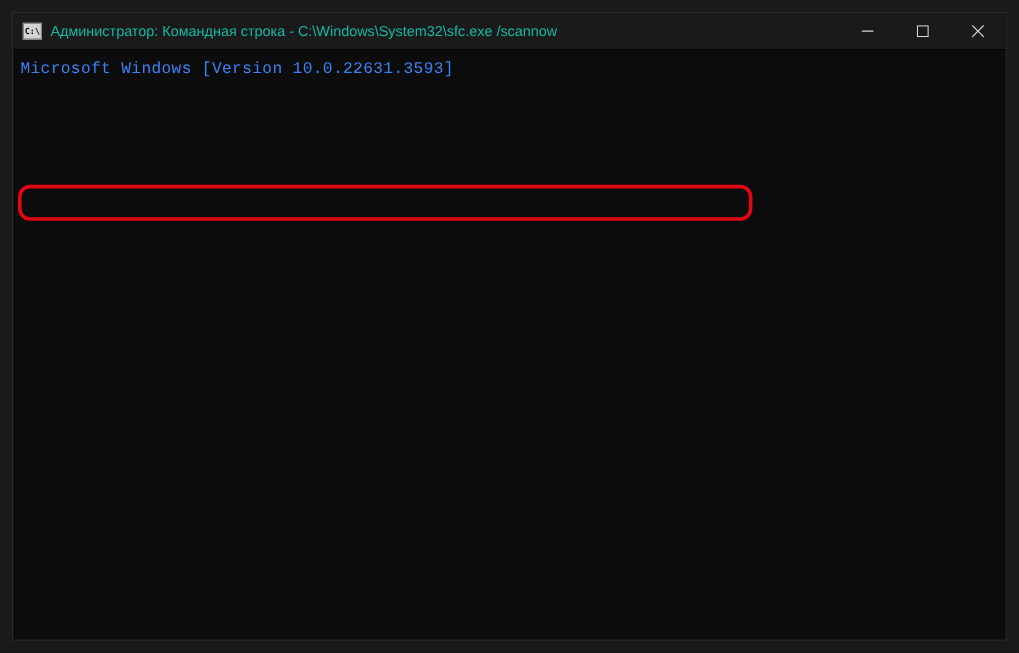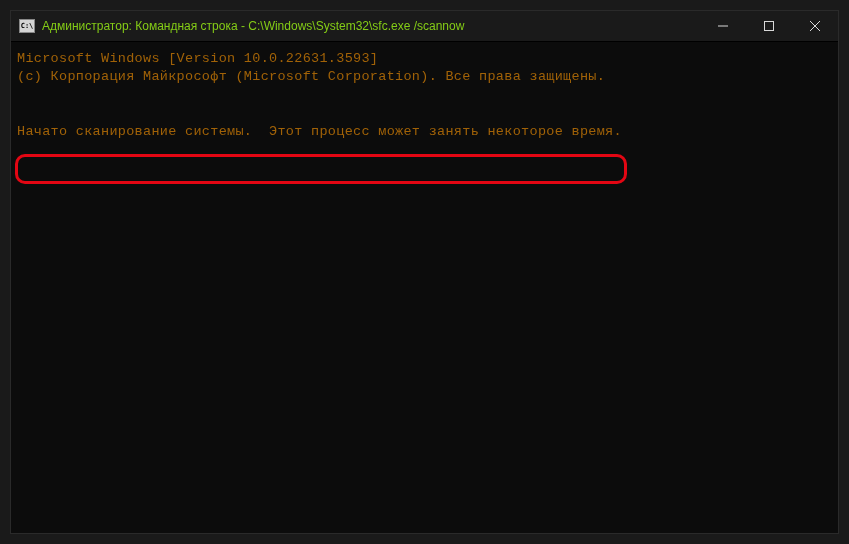--- a/index.html
+++ b/index.html
@@ -47,21 +47,21 @@
       display: flex;
       align-items: center;
       justify-content: center;
       font-size: 7px;
       color: #000;
       font-family: monospace;
       font-weight: bold;
       line-height: 1;
     }
     .window-title {
-      color: #84cc16;
+      color: #14b8a6;
       font-size: 12px;
       font-family: 'Segoe UI', Arial, sans-serif;
       white-space: nowrap;
     }
     .titlebar-controls {
       display: flex;
       height: 100%;
     }
     .control-btn {
       width: 46px;
@@ -77,21 +77,21 @@
       height: 10px;
       stroke: #d8d8d8;
       stroke-width: 1;
       fill: none;
     }
     .terminal-content {
       flex: 1;
       padding: 8px 6px;
       font-family: Consolas, 'Courier New', monospace;
       font-size: 13.5px;
-      color: #a16207;
+      color: #3b82f6;
       line-height: 1.35;
       letter-spacing: 0.3px;
       position: relative;
     }
     .terminal-line {
       white-space: pre;
     }
     .blank-line {
       height: 1.35em;
     }
@@ -130,19 +130,17 @@
         <svg viewBox="0 0 10 10">
             <line x1="0" y1="0" x2="10" y2="10"></line>
             <line x1="10" y1="0" x2="0" y2="10"></line>
           </svg>
       </div>
     </div>
   </div>
 
   <div class="terminal-content">
     <div class="terminal-line">Microsoft Windows [Version 10.0.22631.3593]</div>
-    <div class="terminal-line">(c) Корпорация Майкрософт (Microsoft Corporation). Все права защищены.</div>
     <div class="blank-line"></div>
     <div class="blank-line"></div>
-    <div class="terminal-line">Начато сканирование системы.  Этот процесс может занять некоторое время.</div>
     <div class="highlight-box"></div>
   </div>
 </div>
 
 </body></html>

